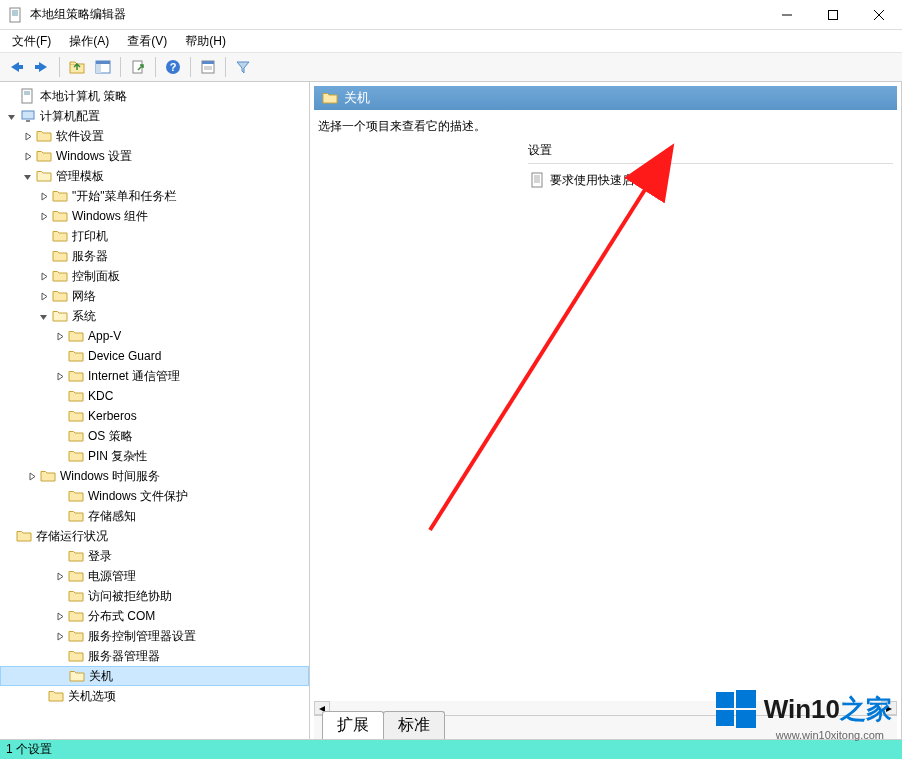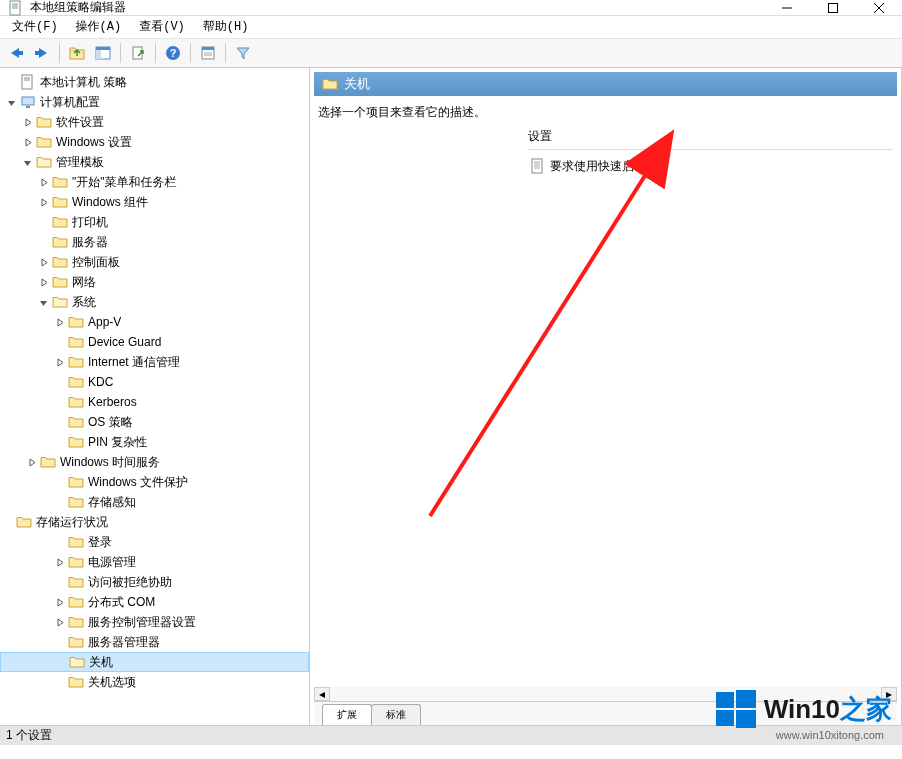--- a/index.html
+++ b/index.html
@@ -1,26 +1,26 @@
 <!DOCTYPE html>
 <html><head>
 <meta charset="utf-8">
 <style>
   * { box-sizing: border-box; margin: 0; padding: 0; }
   body { font-family: "Microsoft YaHei", "Segoe UI", sans-serif; font-size: 12px; background: #fff; color: #000; width: 902px; height: 759px; overflow: hidden; position: relative; }
   
   
-  .titlebar { height: 16px; display: flex; align-items: center; padding-left: 8px; border-bottom: 1px solid #ddd; }
+  .titlebar { height: 30px; display: flex; align-items: center; padding-left: 8px; border-bottom: 1px solid #ddd; }
   .titlebar .app-icon { width: 16px; height: 16px; margin-right: 6px; }
   .titlebar .title { flex: 1; font-size: 12px; }
   .titlebar .win-btns { display: flex; height: 100%; }
   .titlebar .win-btn { width: 46px; display: flex; align-items: center; justify-content: center; cursor: default; }
   
   
-  .menubar { height: 22px; display: flex; padding-left: 4px; gap: 2px; font-family: Liberation Mono, monospace; }
+  .menubar { height: 22px; display: flex; align-items: center; padding-left: 4px; gap: 2px; }
   .menubar .menu-item { padding: 2px 8px; cursor: default; }
   
   
   .toolbar { height: 30px; display: flex; align-items: center; padding-left: 4px; gap: 2px; border-top: 1px solid #e5e5e5; border-bottom: 1px solid #ccc; background: #f7f7f7; }
   .toolbar .sep { width: 1px; height: 20px; background: #ccc; margin: 0 3px; }
   .tb-btn { width: 24px; height: 24px; display: flex; align-items: center; justify-content: center; cursor: default; border-radius: 2px; }
   
   
   .main { display: flex; height: calc(100% - 30px - 22px - 30px - 20px); }
   .tree-panel { width: 310px; border-right: 1px solid #ccc; overflow-y: scroll; overflow-x: hidden; padding-top: 4px; }
@@ -40,25 +40,25 @@
   .content-body { flex: 1; display: flex; padding: 8px 8px 0 8px; position: relative; }
   .desc-col { width: 210px; font-size: 12px; }
   .settings-col { flex: 1; }
   .settings-hdr { font-size: 12px; padding-bottom: 4px; border-bottom: 1px solid #ddd; margin-top: 24px; }
   .settings-list { padding-top: 6px; }
   .settings-item { display: flex; align-items: center; height: 20px; padding-left: 2px; cursor: default; }
   .settings-item .si-icon { width: 16px; height: 16px; margin-right: 4px; }
   
   
   .content-tabs { height: 24px; display: flex; align-items: flex-end; padding-left: 8px; border-top: 1px solid #ccc; background: #f7f7f7; margin: 0 4px; }
-  .ctab { padding: 3px 14px; border: 1px solid #aaa; border-bottom: none; font-size: 10px; background: #fff; border-radius: 3px 3px 0 0; margin-right: -1px; cursor: default; }
+  .ctab { padding: 3px 14px; border: 1px solid #aaa; border-bottom: none; font-size: 16px; background: #fff; border-radius: 3px 3px 0 0; margin-right: -1px; cursor: default; }
   .ctab.inactive { background: #f0f0f0; }
   
   
-  .statusbar { height: 20px; border-top: 1px solid #ccc; display: flex; align-items: center; padding-left: 6px; font-size: 12px; background: #e5e5e5; }
+  .statusbar { height: 20px; border-top: 1px solid #ccc; display: flex; align-items: center; padding-left: 6px; font-size: 12px; background: #5eead4; }
   
   
   .h-scroll { height: 14px; display: flex; align-items: center; background: #f7f7f7; margin: 0 4px; }
   .h-scroll .arrow { width: 16px; height: 14px; display:flex; align-items:center; justify-content:center; background:#f0f0f0; border:1px solid #ccc; }
   .h-scroll .track { flex:1; background:#f7f7f7; }
   
   
   .arrow-annot { position: absolute; pointer-events: none; z-index: 100; }
   
   
@@ -438,21 +438,21 @@
         </svg>
         <span class="tree-label">服务器管理器</span>
       </div>
       <div class="tree-row selected" style="padding-left:52px">
         <span class="tree-toggle"></span>
         <svg class="tree-icon" viewBox="0 0 16 16">
           <path d="M1 4 L1 13 L15 13 L15 5 L7 5 L5.5 3.5 L1 3.5 Z" fill="#fff3c8" stroke="#c8a43a"></path>
         </svg>
         <span class="tree-label">关机</span>
       </div>
-      <div class="tree-row" style="padding-left:52px">
+      <div class="tree-row" style="padding-left:32px">
         <span class="tree-toggle"></span>
         <svg class="tree-icon" viewBox="0 0 16 16">
           <path d="M1 4 L1 13 L15 13 L15 5 L7 5 L5.5 3.5 L1 3.5 Z" fill="#fde9a9" stroke="#c8a43a"></path>
         </svg>
         <span class="tree-label">关机选项</span>
       </div>
     </div>
 
   <div class="content-panel">
     <div class="content-header">

